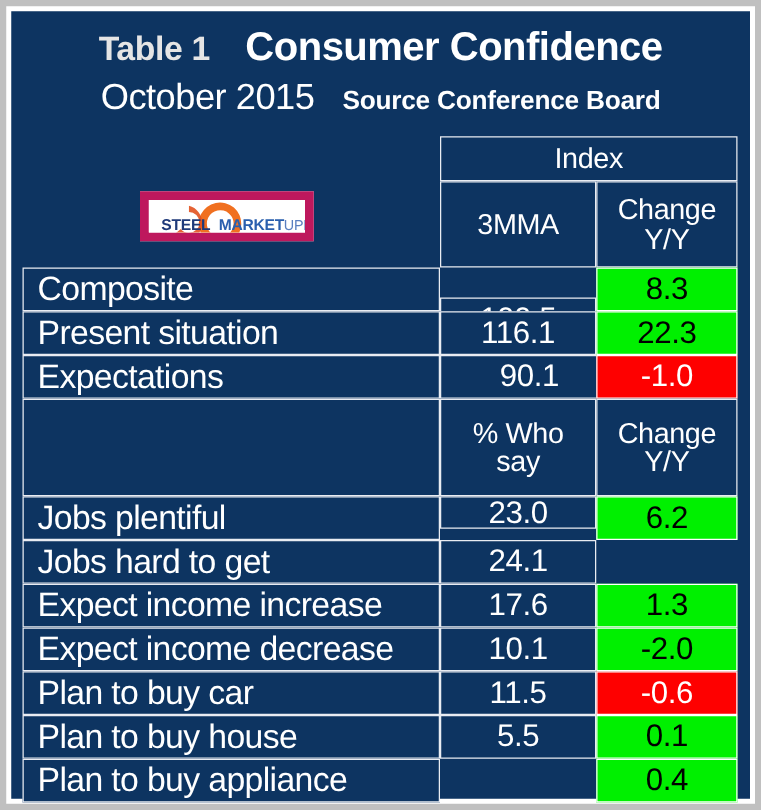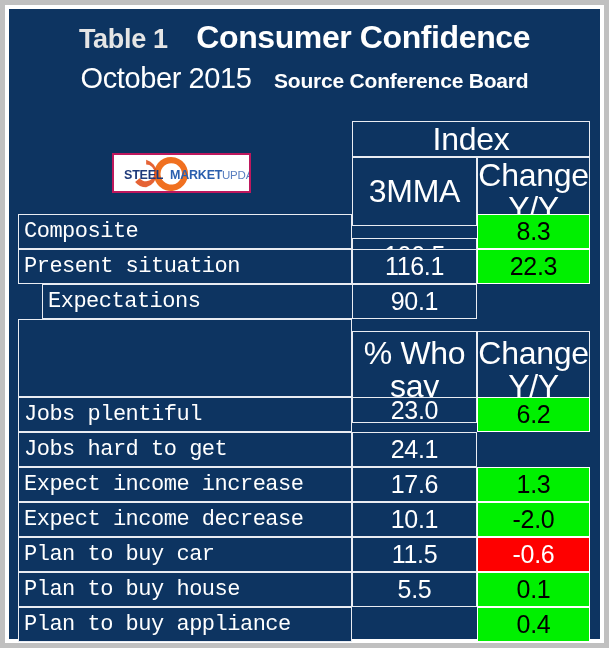--- a/index.html
+++ b/index.html
@@ -83,21 +83,21 @@
   }
 
   
   #logo {
     position: absolute;
     left: 103px;
     top: 144px;
     width: 139px;
     height: 40px;
     background: #ffffff;
-    border: 2px solid #be185d;
+    border: 7px solid #be185d;
     box-sizing: border-box;
     overflow: hidden;
   }
   #logo svg { display:block; }
 
   
   #grid {
     position: absolute;
     left: 0;
     top: 0;
@@ -109,38 +109,36 @@
     box-sizing: border-box;
     border: 1px solid #e9ecf2;
     background: #0d3461;
     color: #ffffff;
     display: flex;
     align-items: center;
     overflow: hidden;
   }
   .cell.label {
     justify-content: flex-start;
-    padding-left: 5px;
-    font-size: 22px;
+    padding-left: 11px;
+    font-size: 27px;
     letter-spacing: -0.5px;
-    font-family: Liberation Mono, monospace;
   }
   .cell.num {
     justify-content: center;
     font-size: 25px;
     letter-spacing: -0.3px;
   }
   .cell.head {
     justify-content: center;
-    font-size: 32px;
+    font-size: 23px;
     letter-spacing: -0.3px;
     text-align: center;
     line-height: 1.02;
     flex-direction: column;
-    margin-top: 12px;
   }
   .cell.head .l2 { display:block; }
   .cell.green { background: #00f000; color: #000000; border-color: #ffffff; }
   .cell.red   { background: #fe0000; color: #ffffff; border-color: #ffffff; }
   .cell.blank { border: 1px solid #e9ecf2; }
 </style>
 </head>
 <body>
 
 <div id="frame">
@@ -171,22 +169,23 @@
     <div id="grid">
         <div class="cell head" style="left: 343px; top: 100px; width: 238px; height: 36px;">Index</div>
         <div class="cell head" style="left: 343px; top: 136px; width: 125px; height: 69px;">3MMA</div>
         <div class="cell head" style="left: 468px; top: 136px; width: 113px; height: 69px;">Change<span class="l2">Y/Y</span></div>
         <div class="cell label" style="left: 9px; top: 205px; width: 334px; height: 35px;">Composite</div>
         <div class="cell num" style="left: 343px; top: 205px; width: 125px; height: 35px; margin-top: 24px;">100.5</div>
         <div class="cell num green" style="left: 468px; top: 205px; width: 113px; height: 35px;">8.3</div>
         <div class="cell label" style="left: 9px; top: 240px; width: 334px; height: 35px;">Present situation</div>
         <div class="cell num" style="left: 343px; top: 240px; width: 125px; height: 35px;">116.1</div>
         <div class="cell num green" style="left: 468px; top: 240px; width: 113px; height: 35px;">22.3</div>
-        <div class="cell label" style="left: 9px; top: 275px; width: 334px; height: 35px; margin-left: 24px;">Expectations</div>
-        <div class="cell num" style="left: 343px; top: 275px; width: 125px; height: 35px;">90.1</div>
+        <div class="cell label" style="left: 9px; top: 275px; width: 334px; height: 35px;">Expectations</div>
+        <div class="cell num" style="left: 343px; top: 275px; width: 143px; height: 35px;">90.1</div>
+        <div class="cell num red" style="left: 468px; top: 275px; width: 113px; height: 35px;">-1.0</div>
         <div class="cell blank" style="left: 9px; top: 310px; width: 334px; height: 78px;"></div>
         <div class="cell head" style="left: 343px; top: 310px; width: 125px; height: 78px;">% Who<span class="l2">say</span></div>
         <div class="cell head" style="left: 468px; top: 310px; width: 113px; height: 78px;">Change<span class="l2">Y/Y</span></div>
         <div class="cell label" style="left: 9px; top: 388px; width: 334px; height: 35px;">Jobs plentiful</div>
         <div class="cell num" style="left: 343px; top: 388px; width: 125px; height: 26px;">23.0</div>
         <div class="cell num green" style="left: 468px; top: 388px; width: 113px; height: 35px;">6.2</div>
         <div class="cell label" style="left: 9px; top: 423px; width: 334px; height: 35px;">Jobs hard to get</div>
         <div class="cell num" style="left: 343px; top: 423px; width: 125px; height: 35px;">24.1</div>
         <div class="cell label" style="left: 9px; top: 458px; width: 334px; height: 35px;">Expect income increase</div>
         <div class="cell num" style="left: 343px; top: 458px; width: 125px; height: 35px;">17.6</div>

